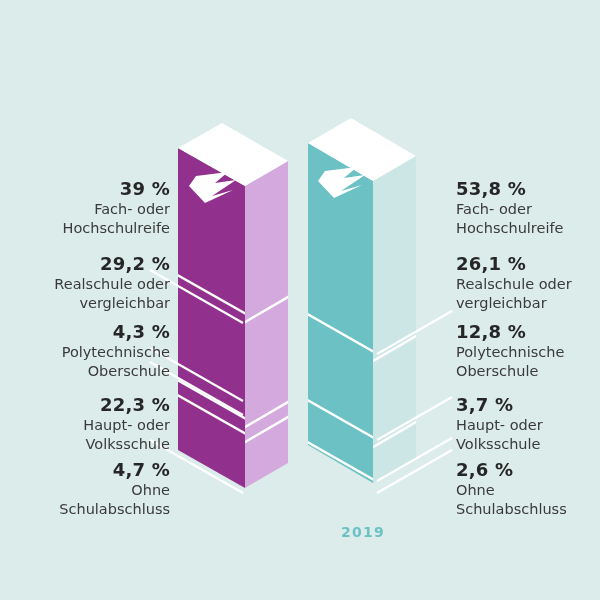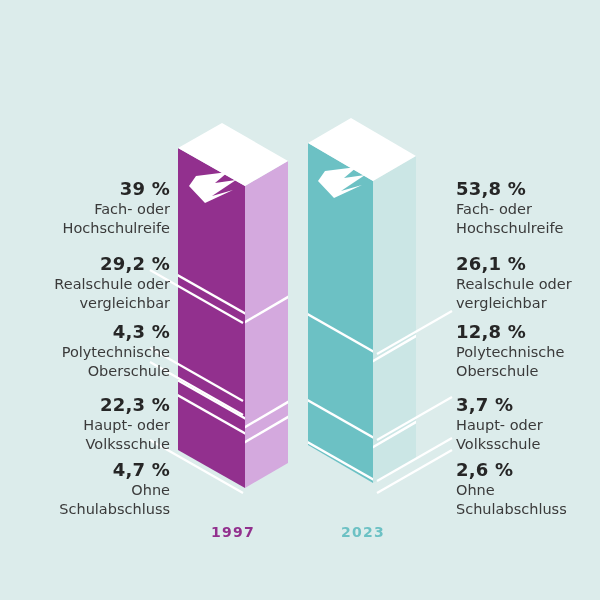--- a/index.html
+++ b/index.html
@@ -195,16 +195,15 @@
     <div class="label-desc">Haupt- oder</div>
     <div class="label-desc">Volksschule</div>
   </div>
 
   <div class="label-block label-right" style="left:456px; top:459px;">
     <div class="label-pct">2,6 %</div>
     <div class="label-desc">Ohne</div>
     <div class="label-desc">Schulabschluss</div>
   </div>
 
-  <div class="year-label" style="left:173px; top:524px; color:#92308e;">1997</div>
-  <div class="year-label" style="left:303px; top:524px; color:#6cc1c4;">2023</div>
+  <div class="year-label" style="left:303px; top:524px; color:#6cc1c4;">2019</div>
 
 </div>
 
 </body></html>

